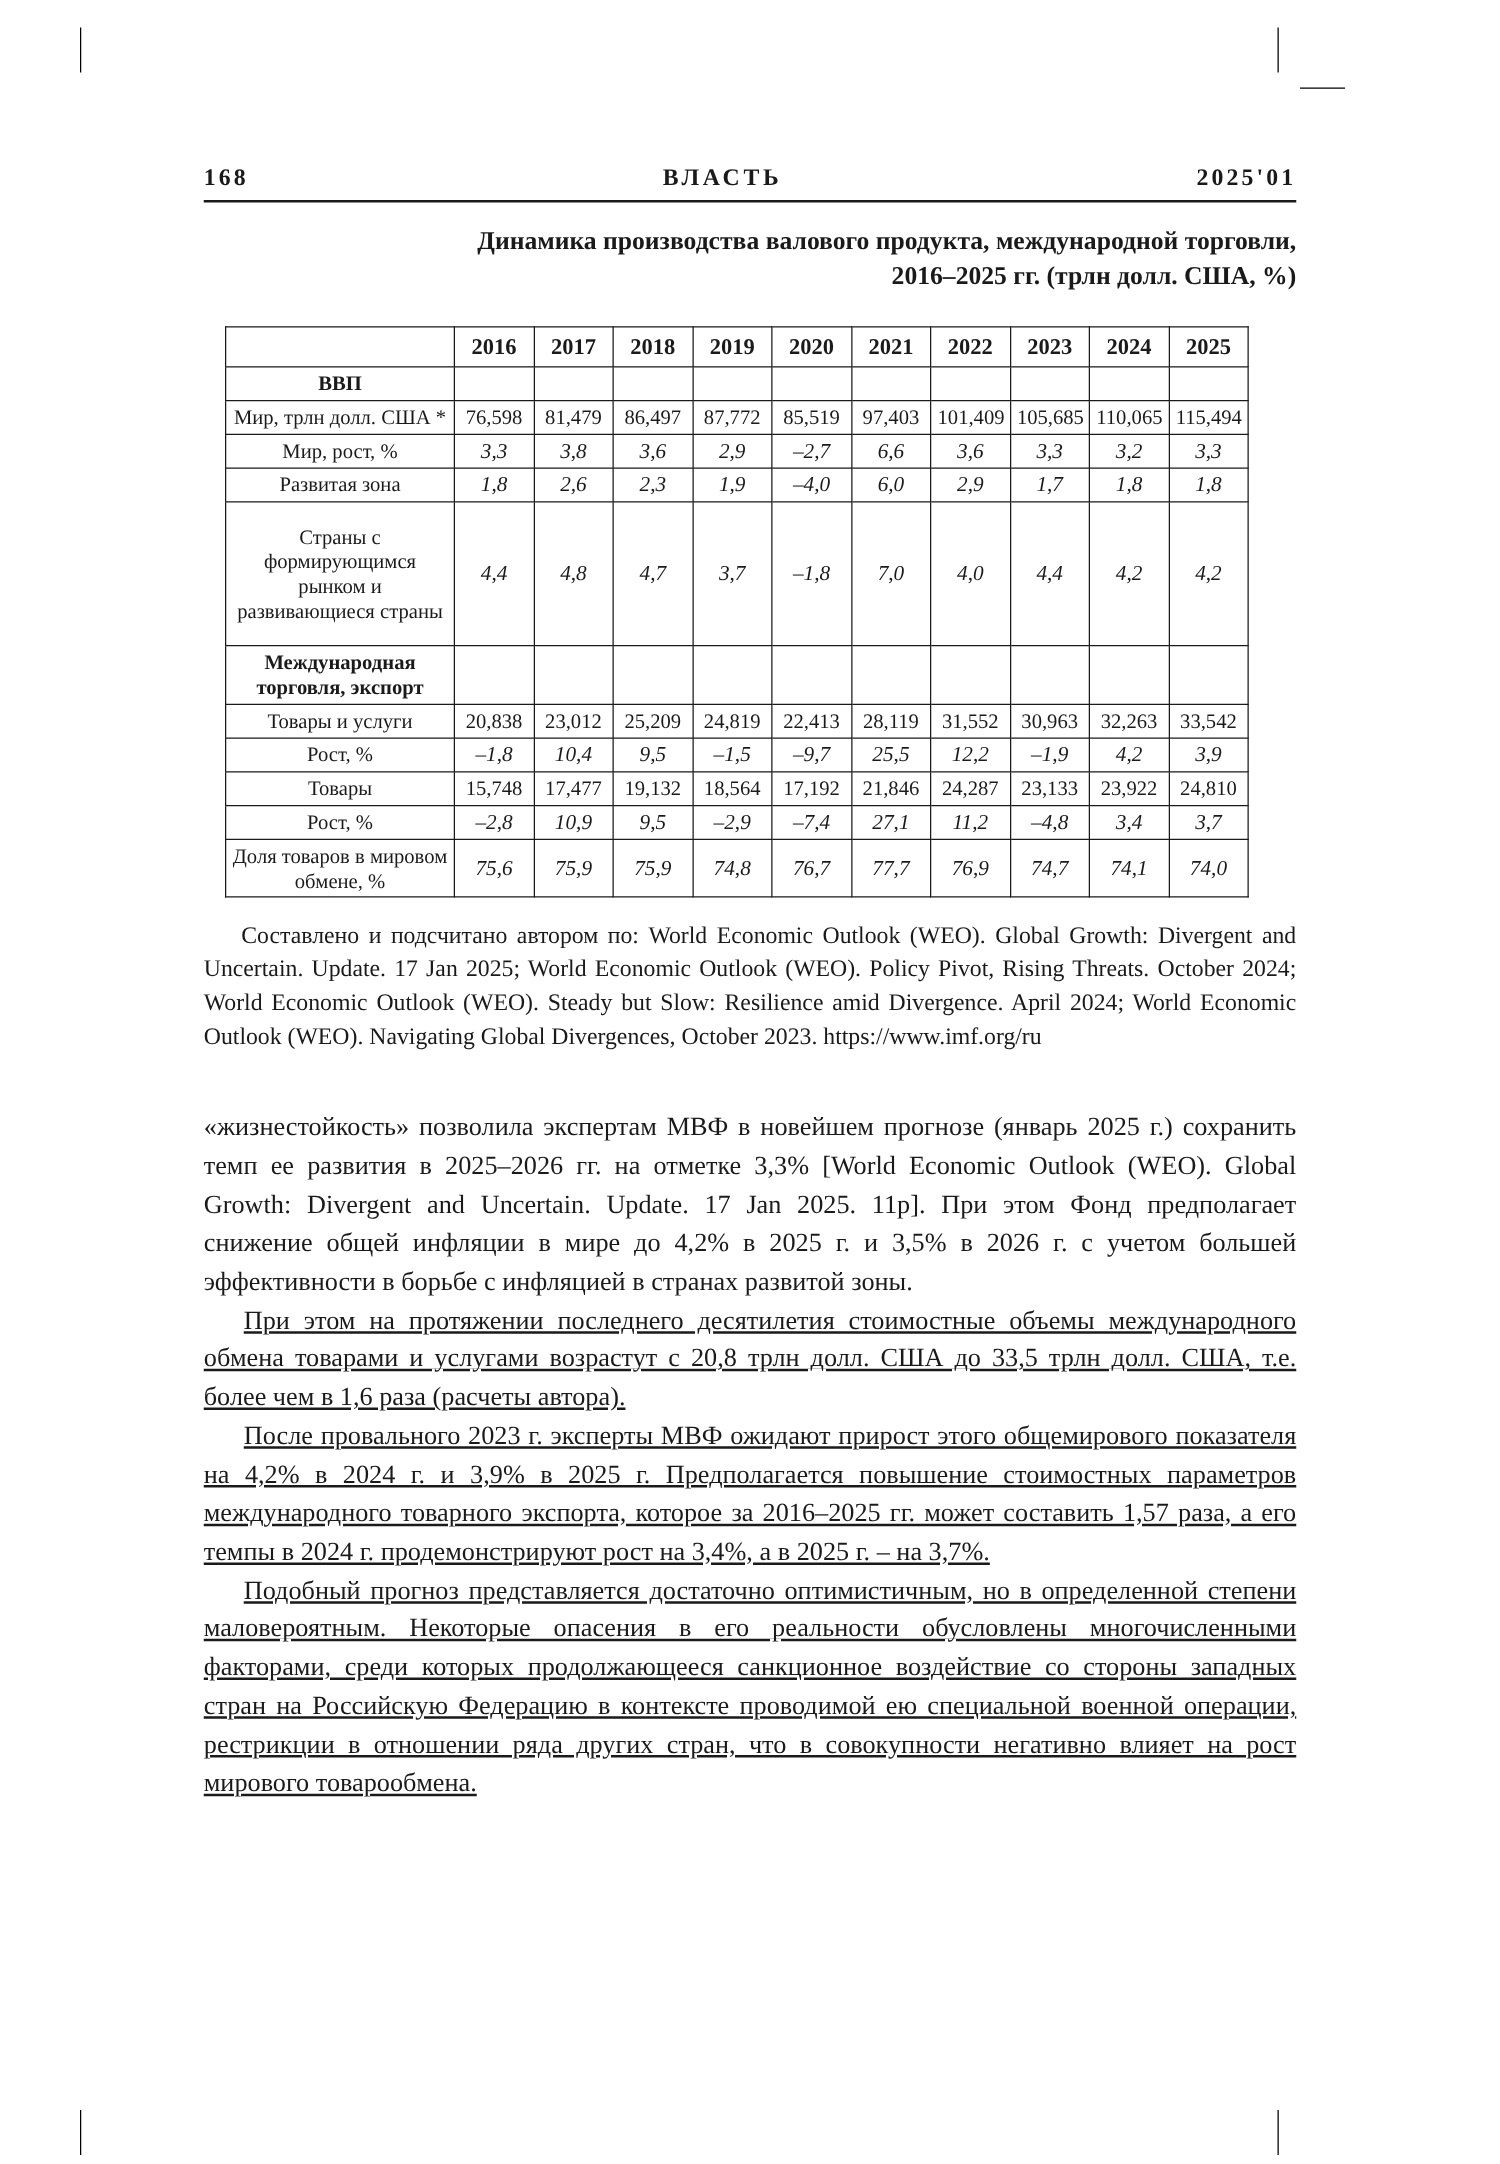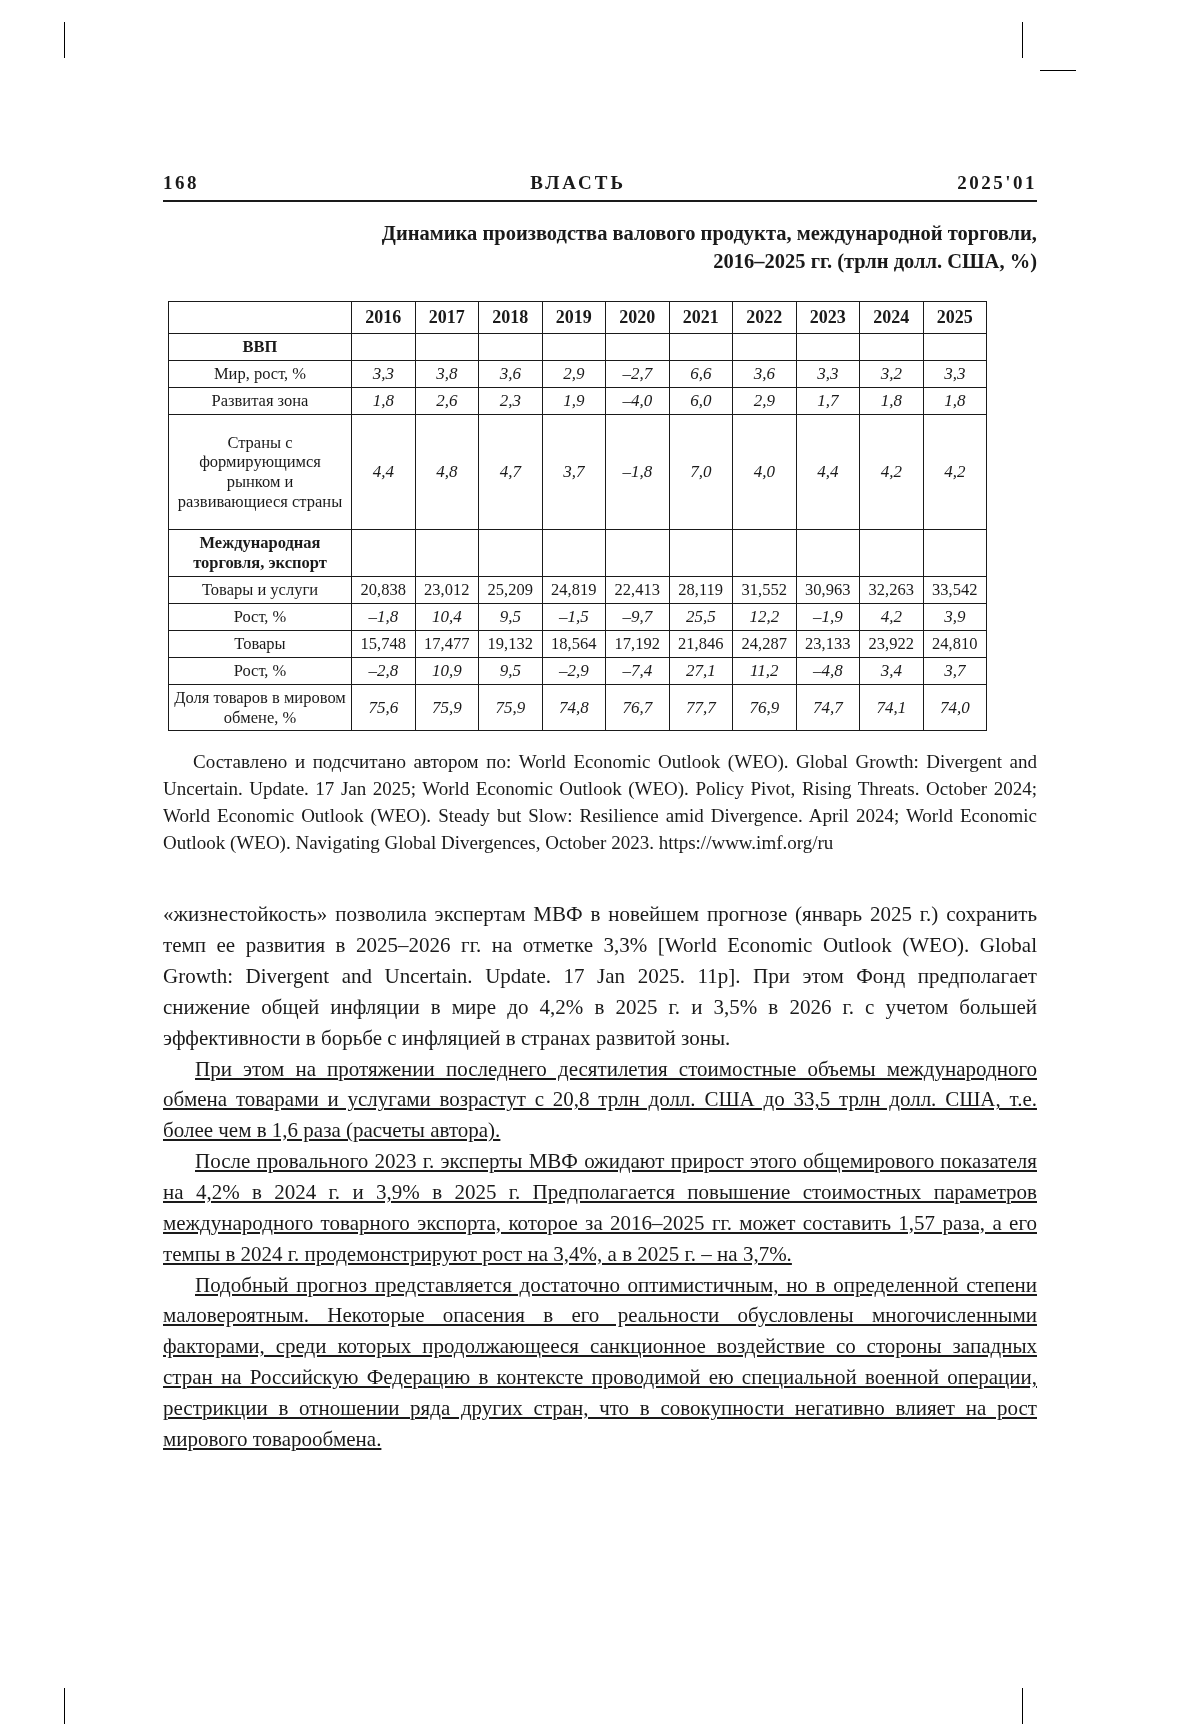--- a/index.html
+++ b/index.html
@@ -42,40 +42,40 @@
     display: flex;
     justify-content: space-between;
     align-items: baseline;
     font-family: "Liberation Serif", serif;
     font-size: 19px;
     letter-spacing: 2.5px;
     font-weight: bold;
     padding-bottom: 6px;
     border-bottom: 2px solid #1a1a1a;
   }
-  .runhead .center { letter-spacing: 3px; margin-top: 40px; }
+  .runhead .center { letter-spacing: 3px; }
 
   .table-label {
     text-align: right;
     font-style: italic;
     font-size: 20px;
     margin-top: 44px;
   }
   .table-title {
     text-align: right;
     font-weight: bold;
     font-size: 20.5px;
     line-height: 1.35;
     margin-top: 18px;
   }
 
   table.data {
     border-collapse: collapse;
     margin-top: 26px;
-    margin-left: 5px;
+    margin-left: 17px;
     width: 818px;
     table-layout: fixed;
   }
   table.data td, table.data th {
     border: 1px solid #1a1a1a;
     font-size: 16.5px;
     padding: 3px 5px;
     vertical-align: middle;
   }
   table.data th {
@@ -172,20 +172,33 @@
           <td class="num"></td>
           <td class="num"></td>
           <td class="num"></td>
           <td class="num"></td>
           <td class="num"></td>
           <td class="num"></td>
           <td class="num"></td>
           <td class="num"></td>
         </tr>
         <tr>
+          <td class="rowlabel">Мир, трлн долл. США *</td>
+          <td class="num">76,598</td>
+          <td class="num">81,479</td>
+          <td class="num">86,497</td>
+          <td class="num">87,772</td>
+          <td class="num">85,519</td>
+          <td class="num">97,403</td>
+          <td class="num">101,409</td>
+          <td class="num">105,685</td>
+          <td class="num">110,065</td>
+          <td class="num">115,494</td>
+        </tr>
+        <tr>
           <td class="rowlabel">Мир, рост, %</td>
           <td class="num ital">3,3</td>
           <td class="num ital">3,8</td>
           <td class="num ital">3,6</td>
           <td class="num ital">2,9</td>
           <td class="num ital">–2,7</td>
           <td class="num ital">6,6</td>
           <td class="num ital">3,6</td>
           <td class="num ital">3,3</td>
           <td class="num ital">3,2</td>

